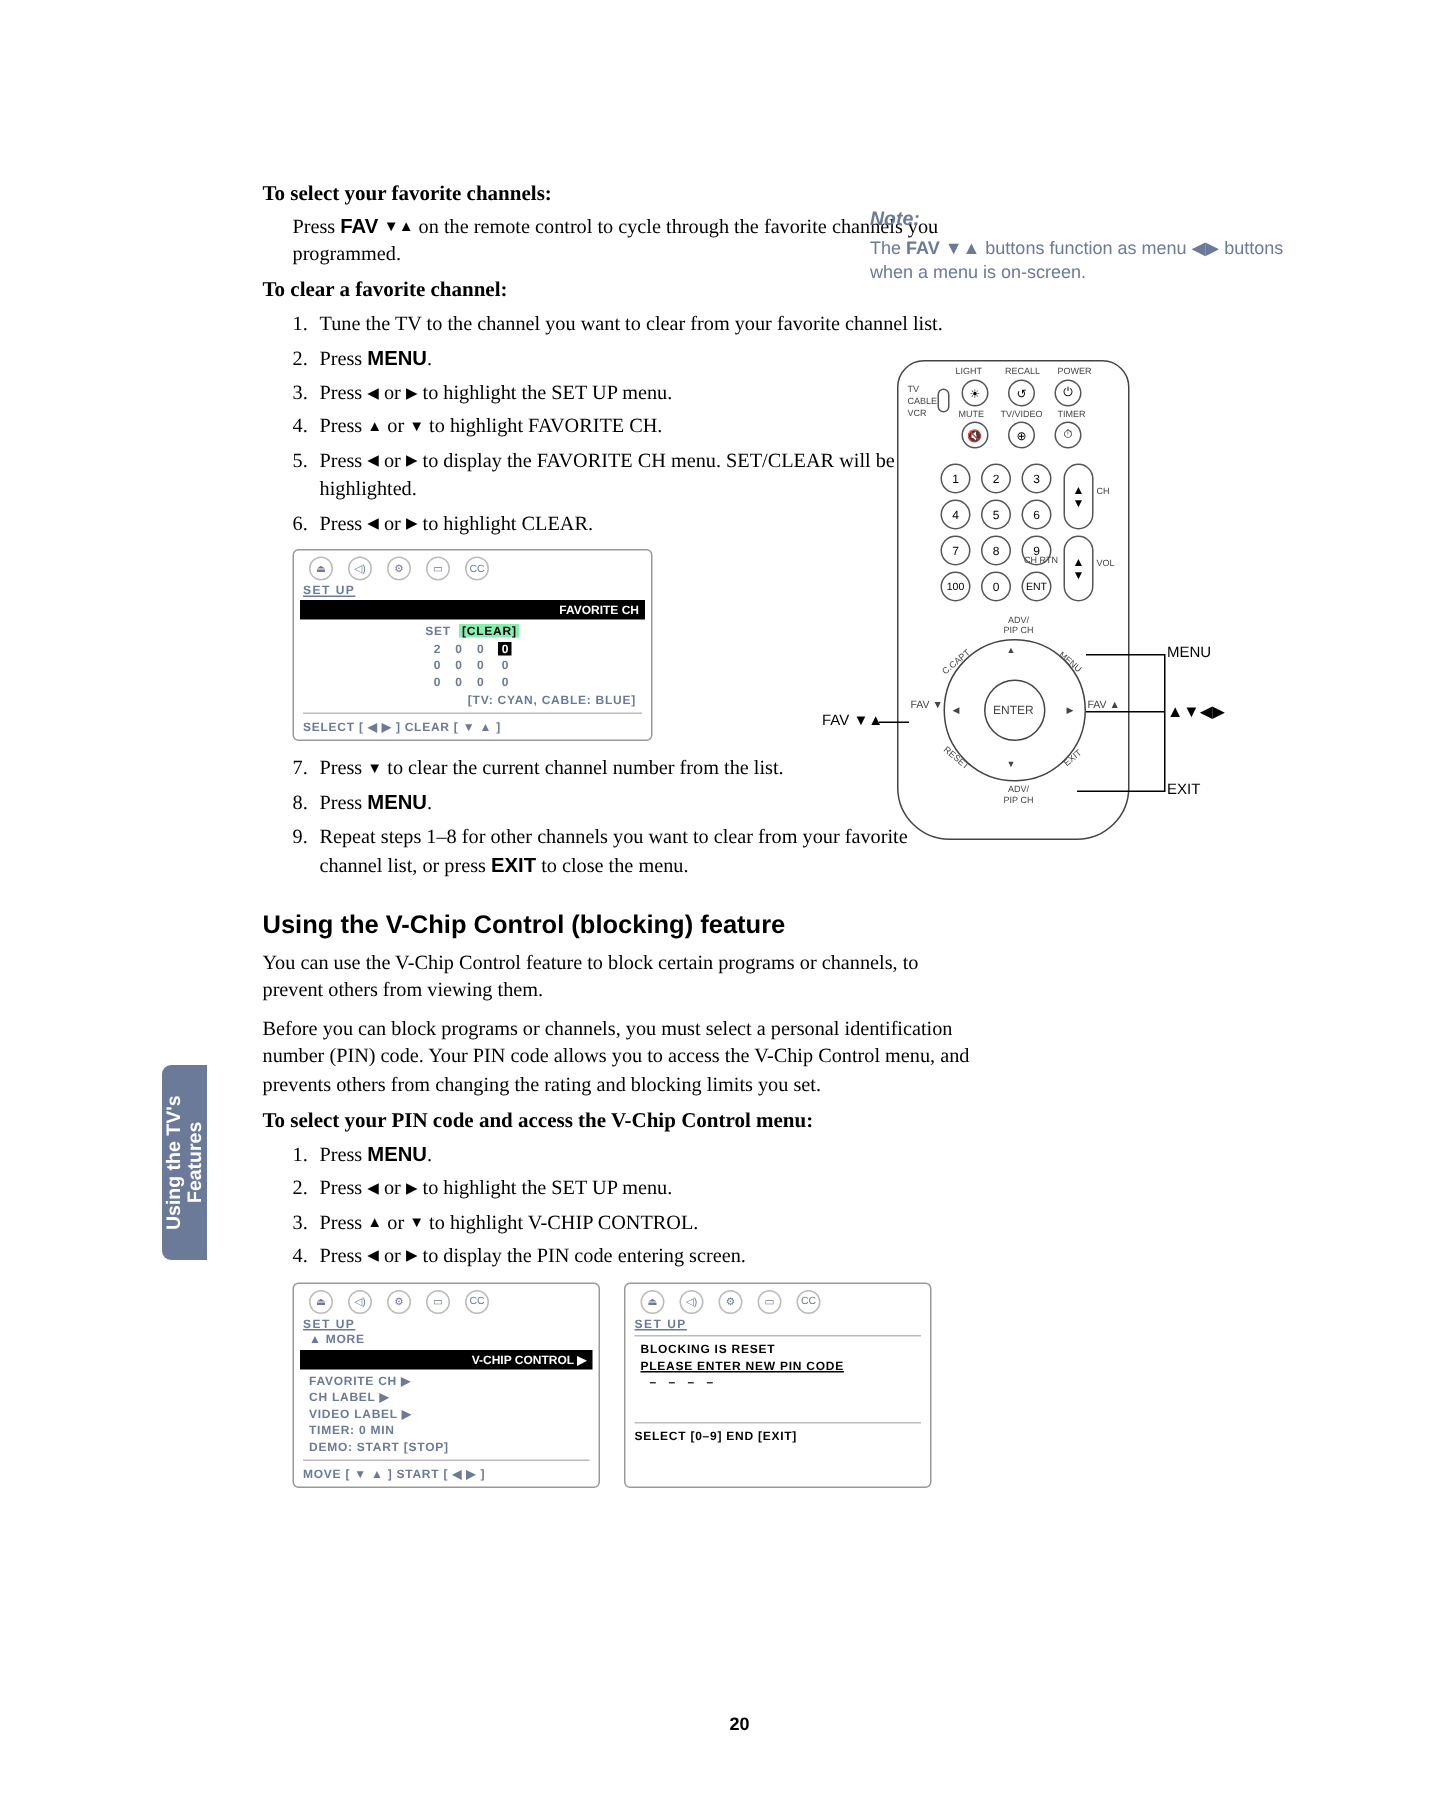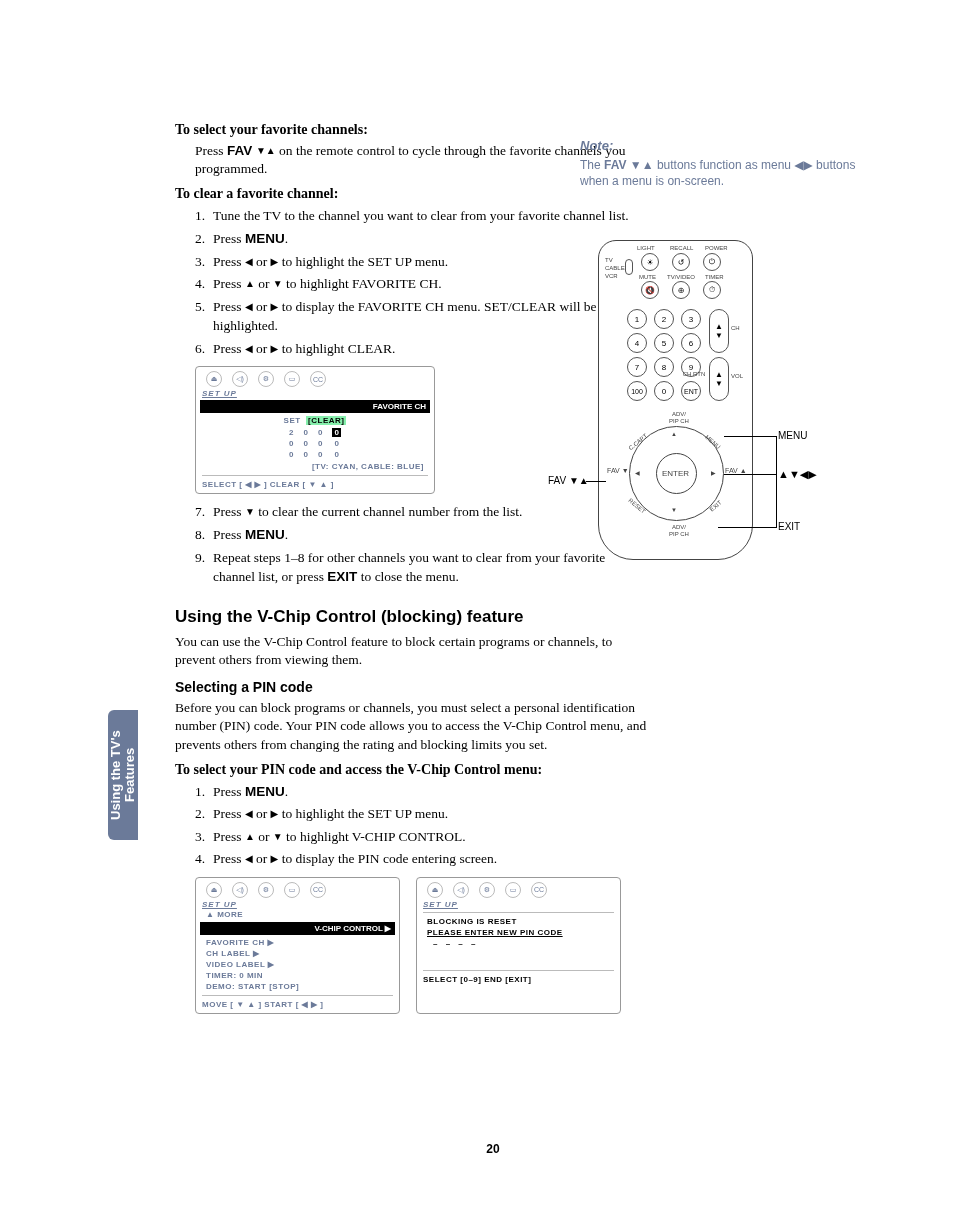--- a/index.html
+++ b/index.html
@@ -114,21 +114,21 @@
       border: 1px solid #999;
       border-radius: 4px;
       padding: 4px 6px;
       font-family: Arial, Helvetica, sans-serif;
       font-size: 8px;
       margin: 8px 0 8px 20px;
       color: #6b7a99;
     }
     .osd .topicons { display:flex; gap:10px; margin-bottom:2px; padding-left:4px; }
     .osd .topicons span { width:16px; height:16px; border:1px solid #bbb; border-radius:50%; display:inline-flex; align-items:center; justify-content:center; font-size:7px; }
-    .osd .setup { font-weight:bold; font-style:italic; color:#6b7a99; text-decoration:underline; letter-spacing:1px; font-size:8px; }
+    .osd .setup { font-weight:bold; color:#6b7a99; text-decoration:underline; letter-spacing:1px; font-size:8px; }
     .osd .blackbar { background:#000; color:#fff; padding:2px 4px; margin: 2px -2px; font-weight:bold; font-size:8px;text-align:right; }
     .osd .row { padding:1px 4px; font-weight:bold; letter-spacing:0.5px; }
     .osd .footer { margin-top:4px; font-weight:bold; letter-spacing:0.5px; }
     .osd .hl { background:#000; color:#fff; padding:0 2px; }
     .osd hr { border:none; border-top:1px solid #bbb; margin:3px 0; }
     .osd-pair { display:flex; gap:16px; margin: 8px 0 8px 20px; }
     .osd-pair .osd { margin:0; width:205px; }
     .remote {
       position: absolute;
       left: 598px;
@@ -210,21 +210,20 @@
 
   <ol class="ol">
     <li><span class="num">7.</span>Press <span class="tri">▼</span> to clear the current channel number from the list.</li>
     <li><span class="num">8.</span>Press <span class="sans-bold">MENU</span>.</li>
     <li><span class="num">9.</span>Repeat steps 1–8 for other channels you want to clear from your favorite channel list, or press <span class="sans-bold">EXIT</span> to close the menu.</li>
   </ol>
 
   <div class="sect-title">Using the V-Chip Control (blocking) feature</div>
   <div class="para">You can use the V-Chip Control feature to block certain programs or channels, to prevent others from viewing them.</div>
 
-  <div class="subsect">Selecting a PIN code</div>
   <div class="para">Before you can block programs or channels, you must select a personal identification number (PIN) code. Your PIN code allows you to access the V-Chip Control menu, and prevents others from changing the rating and blocking limits you set.</div>
 
   <div class="heading-select">To select your PIN code and access the V-Chip Control menu:</div>
   <ol class="ol">
     <li><span class="num">1.</span>Press <span class="sans-bold">MENU</span>.</li>
     <li><span class="num">2.</span>Press <span class="tri">◀</span> or <span class="tri">▶</span> to highlight the SET UP menu.</li>
     <li><span class="num">3.</span>Press <span class="tri">▲</span> or <span class="tri">▼</span> to highlight V-CHIP CONTROL.</li>
     <li><span class="num">4.</span>Press <span class="tri">◀</span> or <span class="tri">▶</span> to display the PIN code entering screen.</li>
   </ol>
 

